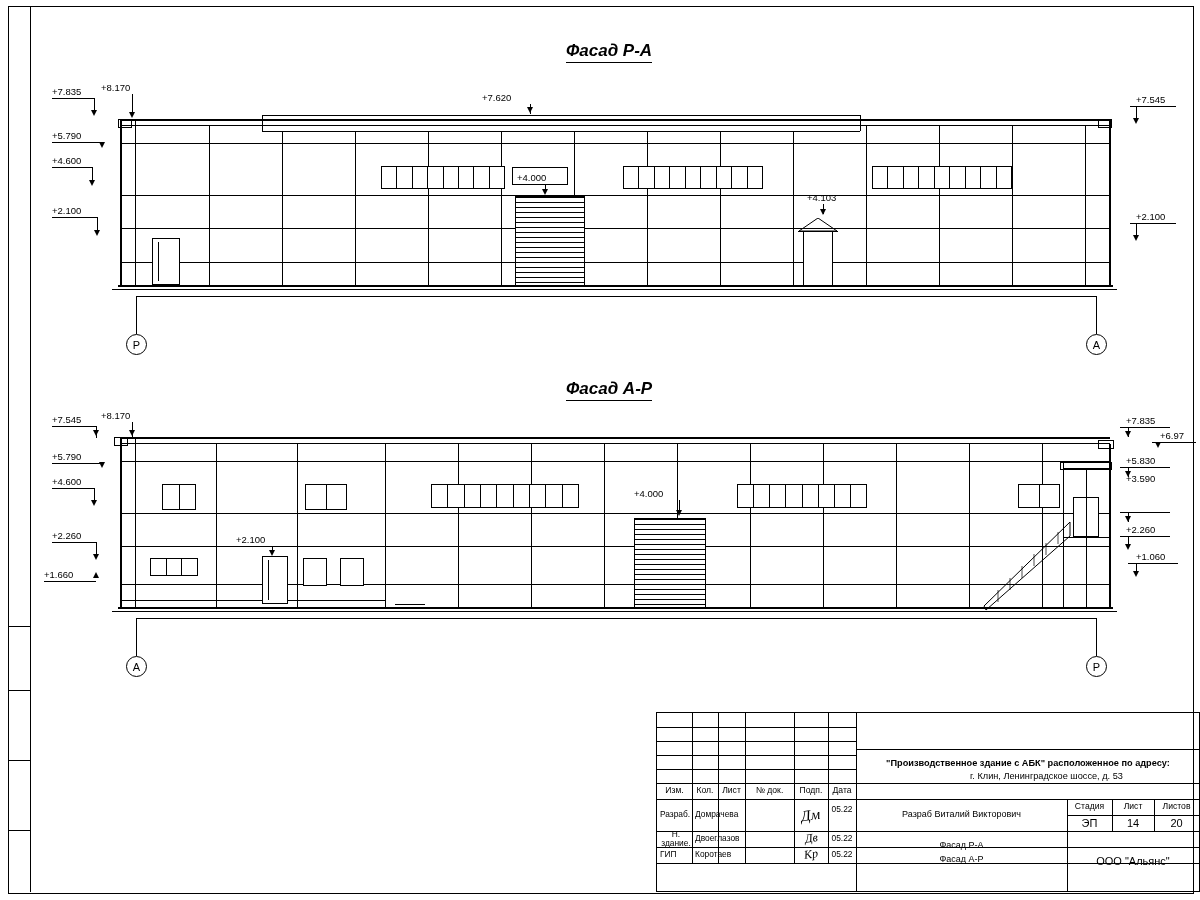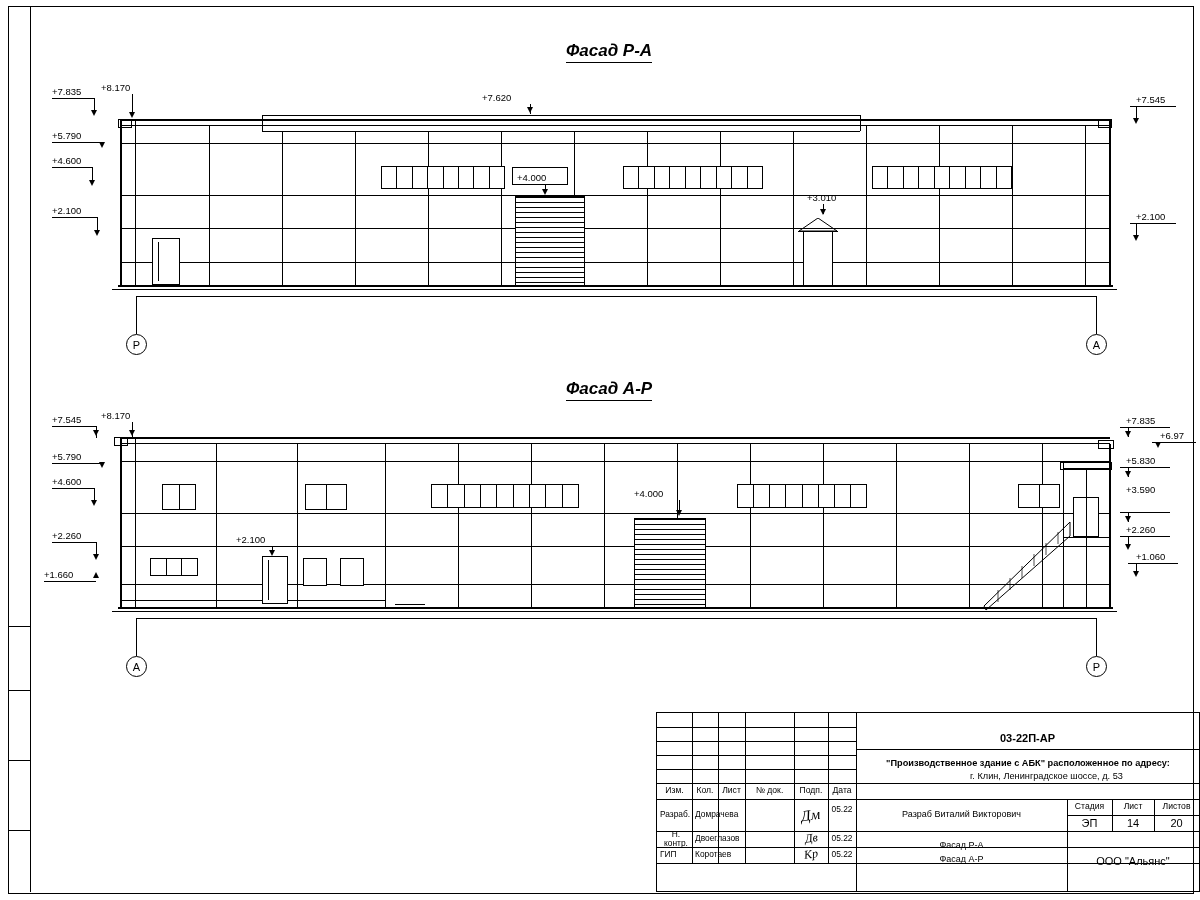--- a/index.html
+++ b/index.html
@@ -177,21 +177,21 @@
 
   <div class="lvl" style="left:482px;top:92px;">+7.620</div>
   <div class="ln v" style="left:530px;top:104px;height:10px;"></div>
   <div class="arrdown" style="left:527px;top:107px;"></div>
 
   <div class="box" style="left:512px;top:167px;width:56px;height:18px;"></div>
   <div class="lvl" style="left:517px;top:172px;">+4.000</div>
   <div class="ln v" style="left:545px;top:185px;height:8px;"></div>
   <div class="arrdown" style="left:542px;top:189px;"></div>
 
-  <div class="lvl" style="left:807px;top:192px;">+3.010</div>
+  <div class="lvl" style="left:807px;top:192px;">+4.103</div>
   <div class="ln v" style="left:823px;top:204px;height:10px;"></div>
   <div class="arrdown" style="left:820px;top:209px;"></div>
 
   <div class="title" style="left:566px;top:379px;">Фасад А-Р</div>
 
   <div class="ln h2" style="left:120px;top:437px;width:990px;"></div>
   <div class="ln h2" style="left:118px;top:607px;width:995px;"></div>
   <div class="ln h" style="left:112px;top:611px;width:1005px;"></div>
   <div class="ln v2" style="left:120px;top:437px;height:171px;"></div>
   <div class="ln v2" style="left:1109px;top:444px;height:164px;"></div>
@@ -343,21 +343,21 @@
 
   <div class="lvl" style="left:1160px;top:430px;">+6.97</div>
   <div class="ln h" style="left:1152px;top:442px;width:44px;"></div>
   <div class="arrdown" style="left:1155px;top:442px;"></div>
 
   <div class="lvl" style="left:1126px;top:455px;">+5.830</div>
   <div class="ln h" style="left:1120px;top:467px;width:50px;"></div>
   <div class="ln v" style="left:1128px;top:467px;height:10px;"></div>
   <div class="arrdown" style="left:1125px;top:471px;"></div>
 
-  <div class="lvl" style="left:1126px;top:484px;">+3.590</div>
+  <div class="lvl" style="left:1126px;top:473px;">+3.590</div>
   <div class="ln h" style="left:1120px;top:512px;width:50px;"></div>
   <div class="ln v" style="left:1128px;top:512px;height:10px;"></div>
   <div class="arrdown" style="left:1125px;top:516px;"></div>
 
   <div class="lvl" style="left:1126px;top:524px;">+2.260</div>
   <div class="ln h" style="left:1120px;top:536px;width:50px;"></div>
   <div class="ln v" style="left:1128px;top:536px;height:10px;"></div>
   <div class="arrdown" style="left:1125px;top:544px;"></div>
 
   <div class="lvl" style="left:1136px;top:551px;">+1.060</div>
@@ -390,32 +390,31 @@
     <div class="ln v" style="left:455px;top:86px;height:32px;"></div>
     <div class="ln v" style="left:497px;top:86px;height:32px;"></div>
 
     <div class="cell" style="left:0;top:70px;width:35px;height:16px;">Изм.</div>
     <div class="cell" style="left:35px;top:70px;width:26px;height:16px;">Кол.</div>
     <div class="cell" style="left:61px;top:70px;width:27px;height:16px;">Лист</div>
     <div class="cell" style="left:88px;top:70px;width:49px;height:16px;">№ док.</div>
     <div class="cell" style="left:137px;top:70px;width:34px;height:16px;">Подп.</div>
     <div class="cell" style="left:171px;top:70px;width:28px;height:16px;">Дата</div>
 
-    <div class="cell" style="left:199px;top:14px;width:343px;height:22px;font-size:11px;font-weight:bold;">03-22П-АР</div>
     <div class="cell" style="left:201px;top:44px;width:340px;height:13px;font-size:9.2px;font-weight:bold;">"Производственное здание с АБК" расположенное по адресу:</div>
     <div class="cell" style="left:201px;top:57px;width:340px;height:13px;font-size:9.2px;padding-left:37px;">г. Клин, Ленинградское шоссе, д. 53</div>
 
     <div class="cell cellL" style="left:0;top:86px;width:35px;height:32px;font-size:8.4px;">Разраб.</div>
     <div class="cell cellL" style="left:35px;top:86px;width:102px;height:32px;font-size:8.4px;">Домрачева</div>
     <div class="cell" style="left:137px;top:86px;width:34px;height:32px;">
         <span class="sig">Дм</span>
       </div>
     <div class="cell" style="left:171px;top:90px;width:28px;height:14px;font-size:8.4px;">05.22</div>
 
-    <div class="cell cellL" style="left:0;top:118px;width:35px;height:16px;font-size:8.4px;">Н. контр.</div>
+    <div class="cell cellL" style="left:0;top:118px;width:35px;height:16px;font-size:8.4px;">Н. здание.</div>
     <div class="cell cellL" style="left:35px;top:118px;width:102px;height:16px;font-size:8.4px;">Двоеглазов</div>
     <div class="cell" style="left:137px;top:118px;width:34px;height:16px;">
         <span class="sig" style="font-size:12px;">Дв</span>
       </div>
     <div class="cell" style="left:171px;top:118px;width:28px;height:16px;font-size:8.4px;">05.22</div>
 
     <div class="cell cellL" style="left:0;top:134px;width:35px;height:16px;font-size:8.4px;">ГИП</div>
     <div class="cell cellL" style="left:35px;top:134px;width:102px;height:16px;font-size:8.4px;">Коротаев</div>
     <div class="cell" style="left:137px;top:134px;width:34px;height:16px;">
         <span class="sig" style="font-size:12px;">Кр</span>

